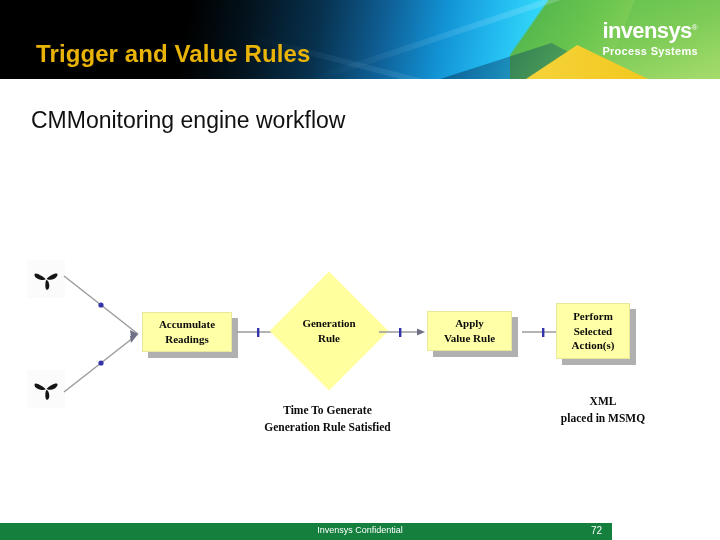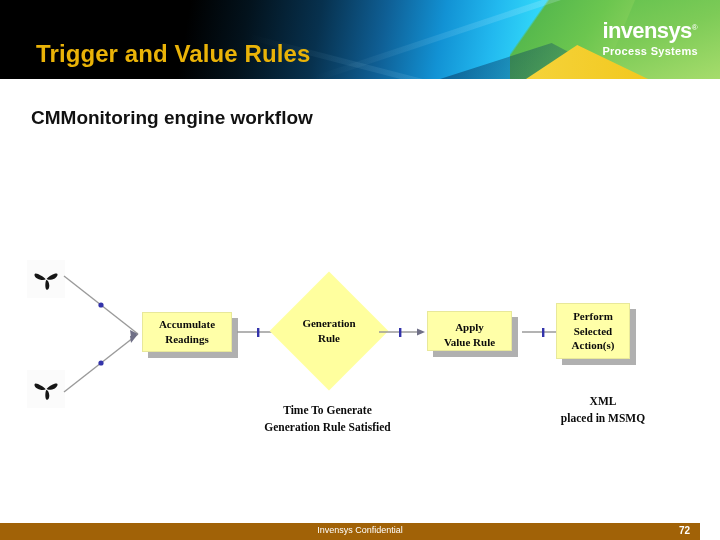--- a/index.html
+++ b/index.html
@@ -117,24 +117,23 @@
     font-size: 11px;
     font-weight: bold;
     color: #ffffff;
     letter-spacing: 0.3px;
   }
 
   
   .subtitle {
     position: absolute;
     left: 31px; top: 107px;
-    font-size: 19px;
+    font-size: 23px;
     color: #111111;
     white-space: nowrap;
-    font-weight: bold;
   }
 
   
   .diagram {
     position: absolute;
     left: 0; top: 0;
     width: 720px; height: 540px;
     pointer-events: none;
     margin-top: 32px;
   }
@@ -193,37 +192,37 @@
     text-align: center;
     white-space: pre-line;
   }
 
   .connector { position: absolute; }
 
   
   .footer-bar {
     position: absolute;
     left: 0; bottom: 0;
-    width: 700px; height: 17px;
-    background: #a16207;
+    width: 612px; height: 17px;
+    background: #15803d;
   }
   .footer-text {
     position: absolute;
     left: 0; top: 2px;
     width: 720px;
     text-align: center;
     font-size: 9px;
     color: #ffffff;
   }
   .footer-page {
     position: absolute;
     right: 10px; top: 2px;
     font-size: 10px;
     color: #ffffff;
-    font-weight: bold;
+    font-weight: normal;
   }
 </style>
 </head>
 <body>
 
 <div class="header-banner">
   <div class="hdr-grad"></div>
   <div class="hdr-green"></div>
   <div class="hdr-green2"></div>
   <div class="hdr-darkwedge"></div>
@@ -288,21 +287,21 @@
     <div class="dlabel">Generation
 Rule</div>
   </div>
 
   <svg class="connector" style="left:378px; top:292px;" width="50" height="16">
     <line x1="1" y1="8" x2="42" y2="8" stroke="#9a9a9a" stroke-width="1.4"></line>
     <polygon points="47,8 39,4.5 39,11.5" fill="#6f6f86"></polygon>
     <rect x="21" y="4" width="2.4" height="9" fill="#3333aa"></rect>
   </svg>
 
-  <div class="flow-box" style="left:427px; top:279px; width:83px; height:38px;align-items:flex-end;">
+  <div class="flow-box" style="left:427px; top:279px; width:83px; height:38px;">
     <span style="white-space:pre-line;">Apply
 Value Rule</span>
   </div>
 
   <svg class="connector" style="left:521px; top:292px;" width="50" height="16">
     <line x1="1" y1="8" x2="42" y2="8" stroke="#9a9a9a" stroke-width="1.4"></line>
     <polygon points="47,8 39,4.5 39,11.5" fill="#6f6f86"></polygon>
     <rect x="21" y="4" width="2.4" height="9" fill="#3333aa"></rect>
   </svg>
 

